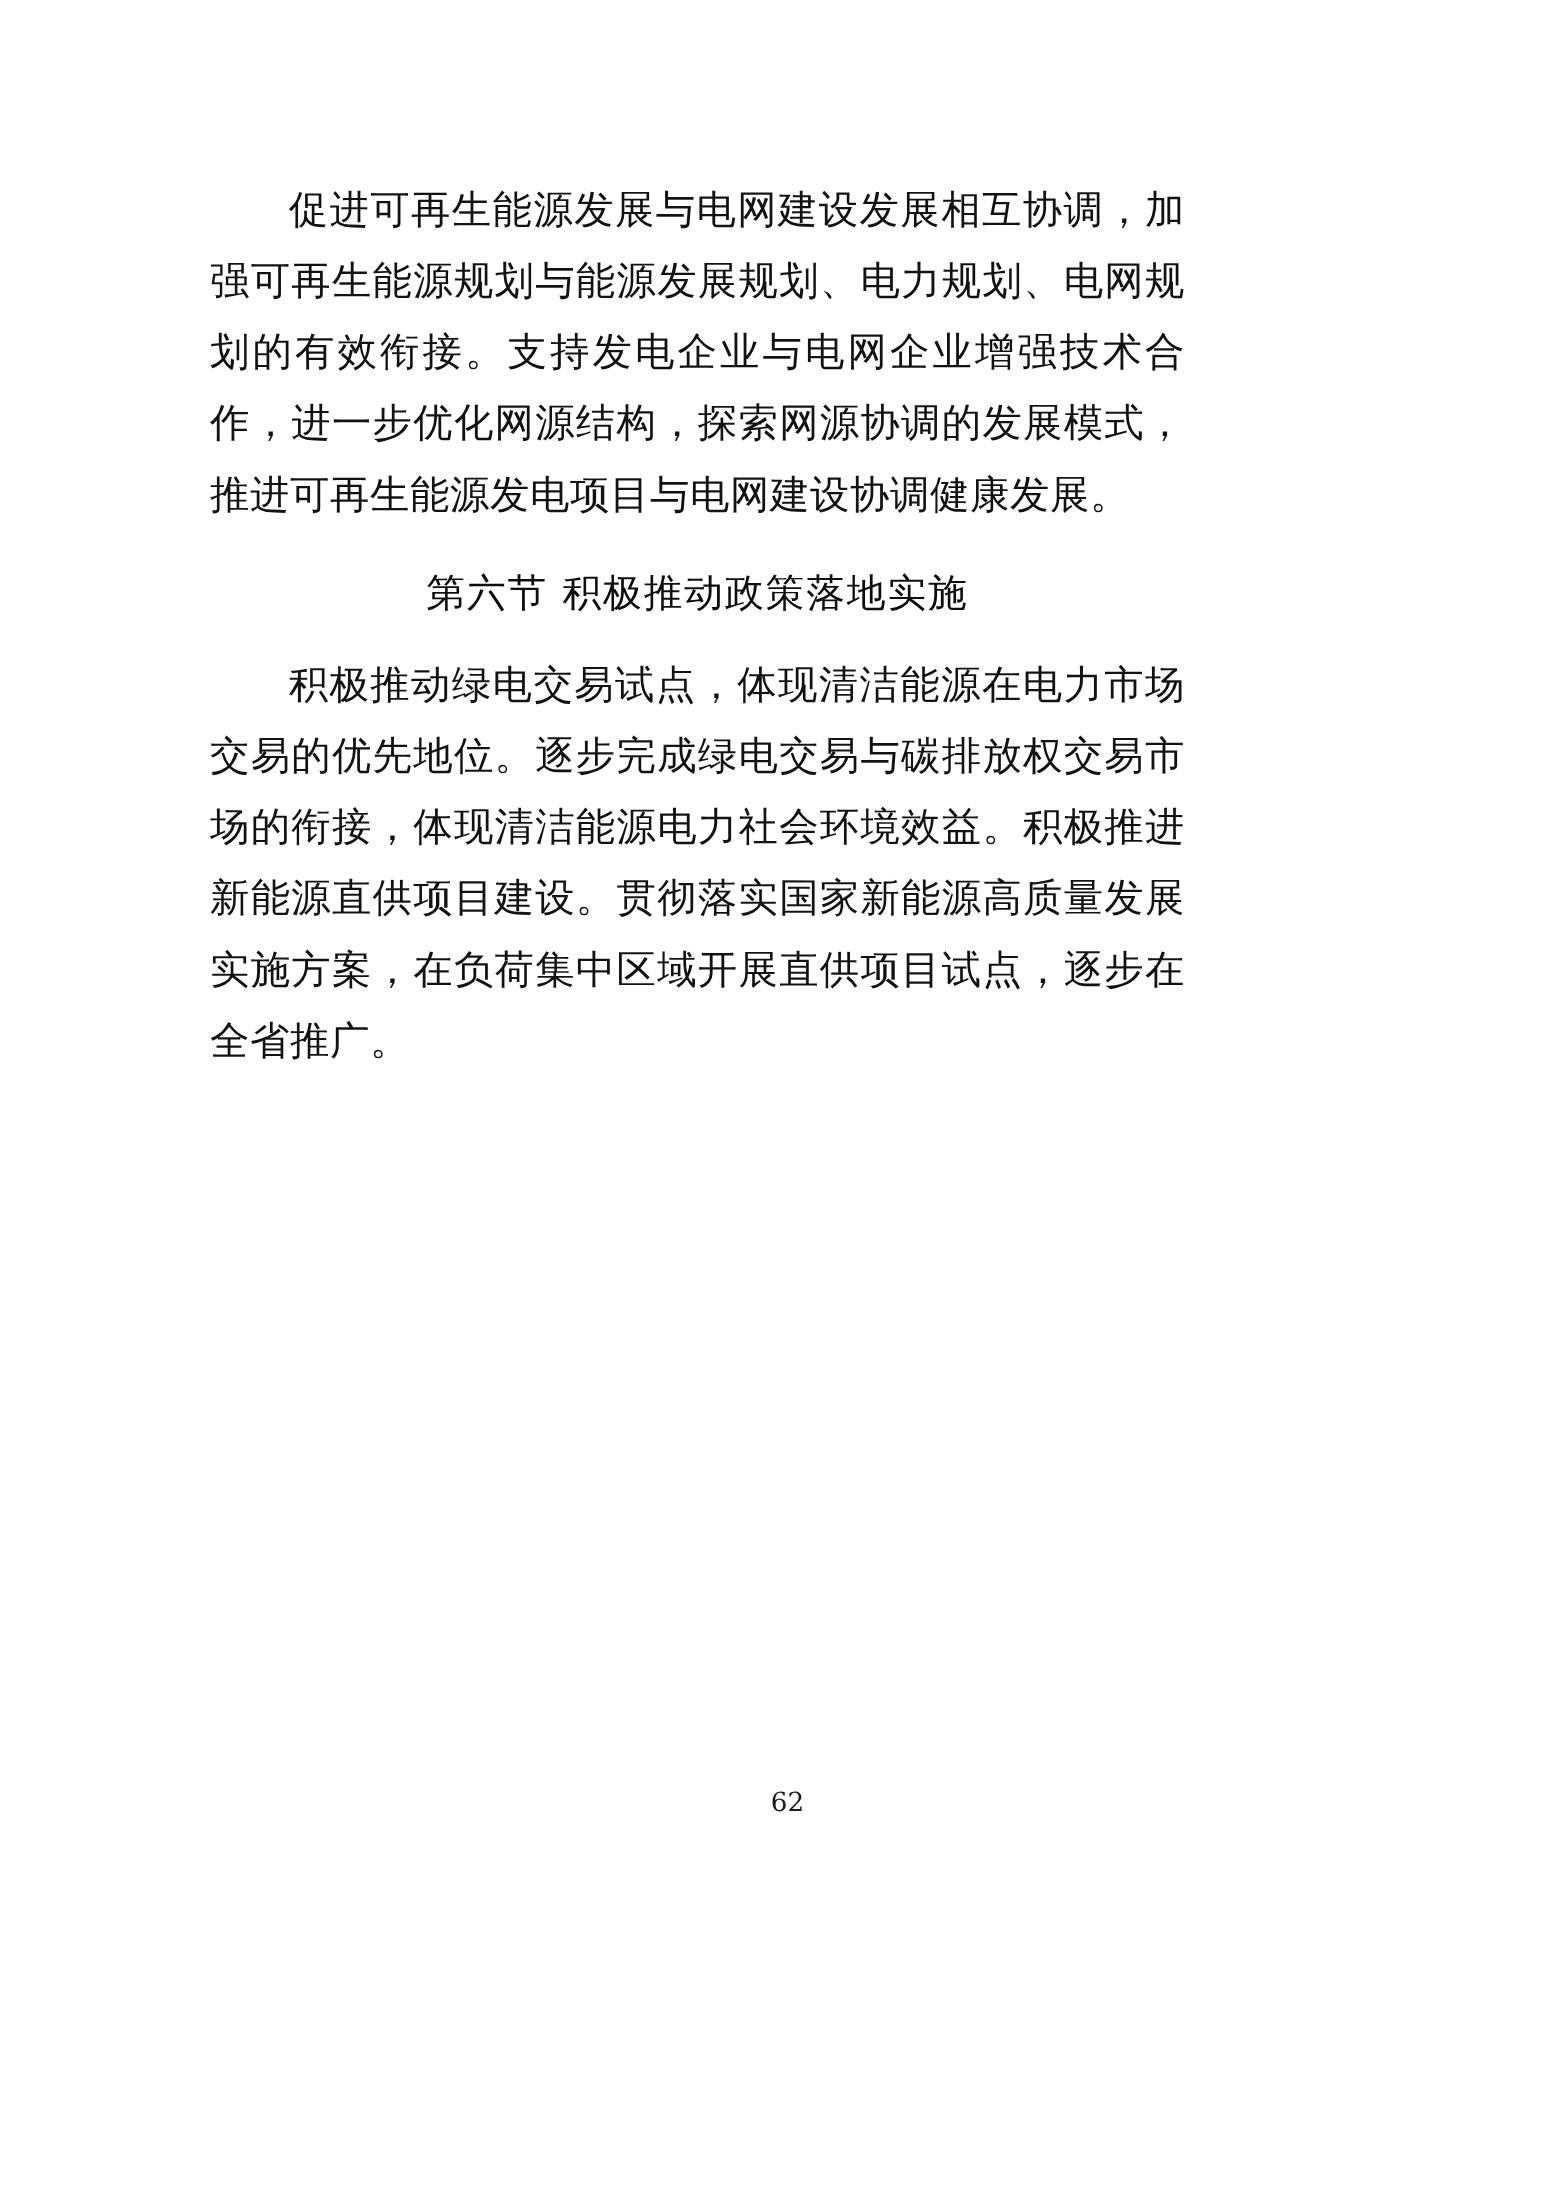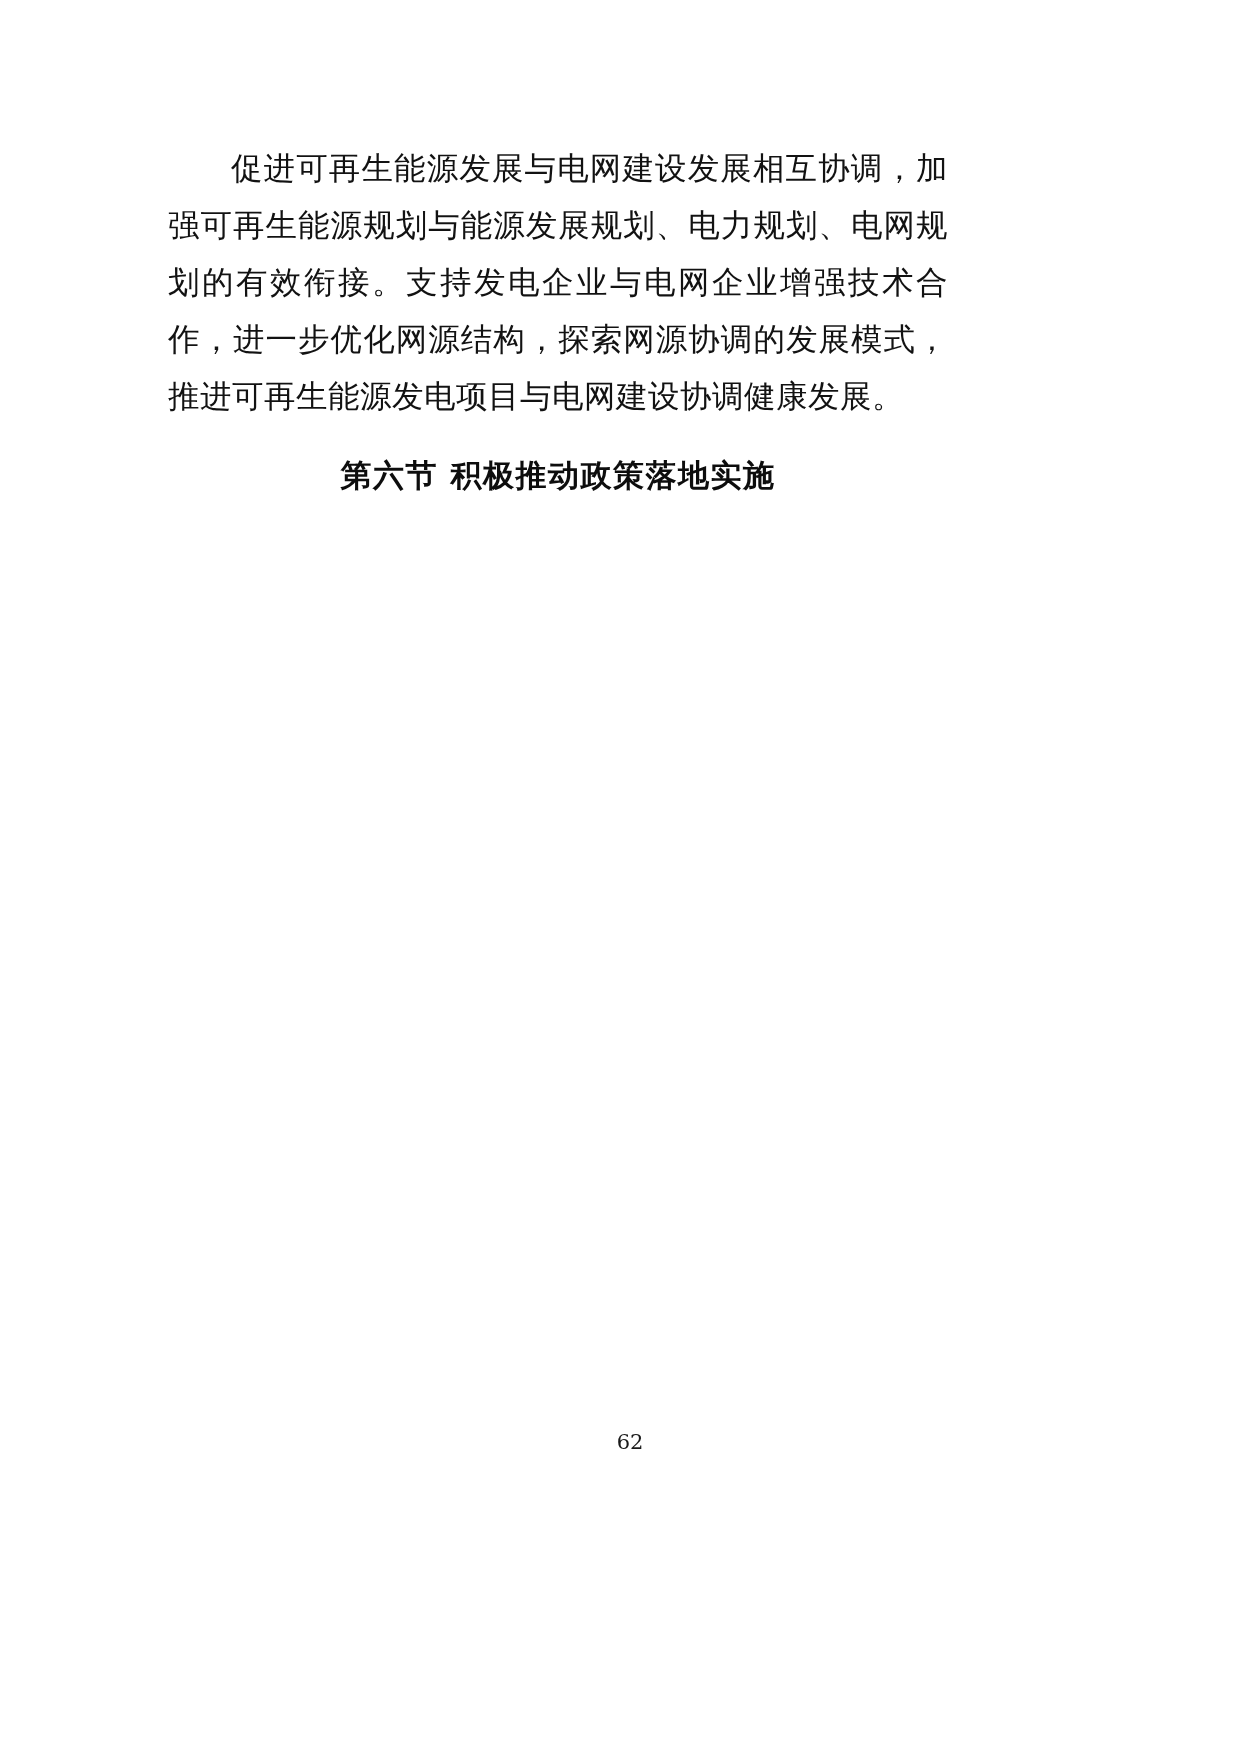--- a/index.html
+++ b/index.html
@@ -33,21 +33,21 @@
     text-indent: 63px;
     margin: 0 0 6px 0;
     color: #121212;
   }
   .section-heading {
     font-size: 31px;
     line-height: 57px;
     letter-spacing: 1.5px;
     text-align: center;
     margin: 22px 0 16px 0;
-    font-weight: 700;
+    font-weight: 400;
     color: #0d0d0d;
   }
   .para-gap {
     margin-top: 14px;
   }
   .page-number {
     position: absolute;
     left: 0;
     right: 0;
     top: 1430px;
@@ -62,18 +62,19 @@
 <body>
 
 <div class="page">
 
   <div class="content">
 
     <p class="body-para">促进可再生能源发展与电网建设发展相互协调，加强可再生能源规划与能源发展规划、电力规划、电网规划的有效衔接。支持发电企业与电网企业增强技术合作，进一步优化网源结构，探索网源协调的发展模式，推进可再生能源发电项目与电网建设协调健康发展。</p>
 
     <h2 class="section-heading">第六节 积极推动政策落地实施</h2>
 
+    <p class="body-para para-gap">积极推动绿电交易试点，体现清洁能源在电力市场交易的优先地位。逐步完成绿电交易与碳排放权交易市场的衔接，体现清洁能源电力社会环境效益。积极推进新能源直供项目建设。贯彻落实国家新能源高质量发展实施方案，在负荷集中区域开展直供项目试点，逐步在全省推广。</p>
 
   </div>
 
   <div class="page-number">62</div>
 
 </div>
 
 </body></html>

